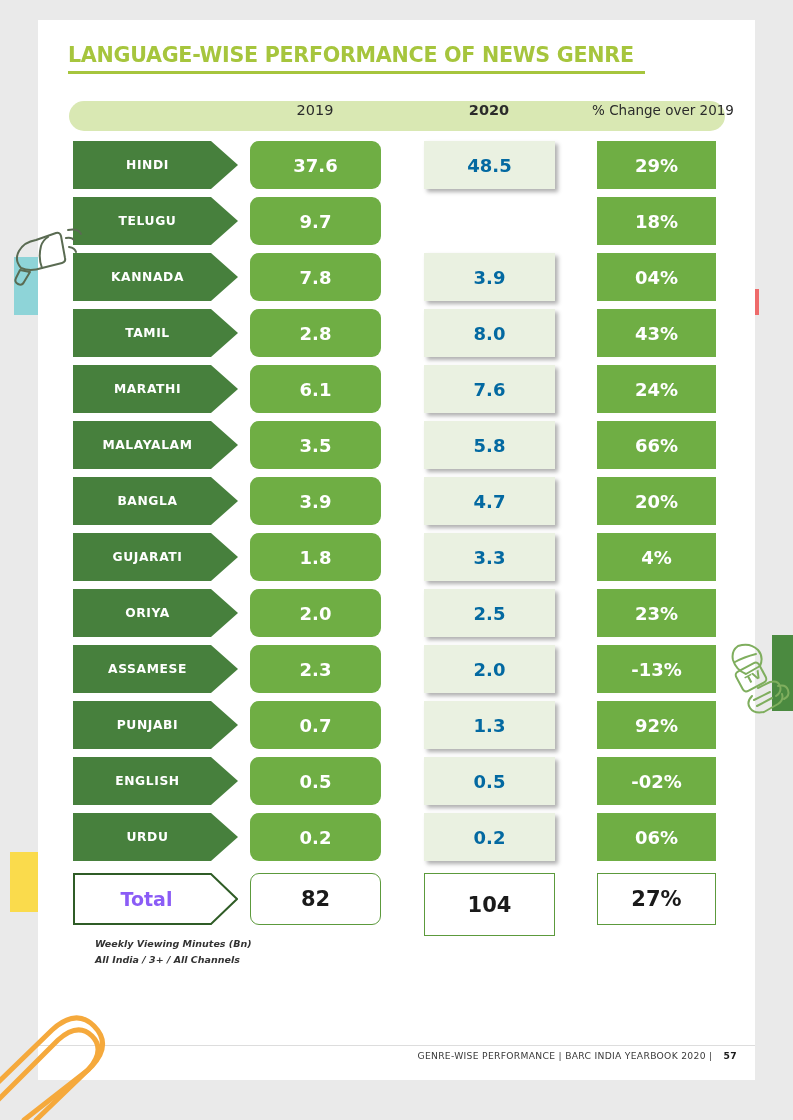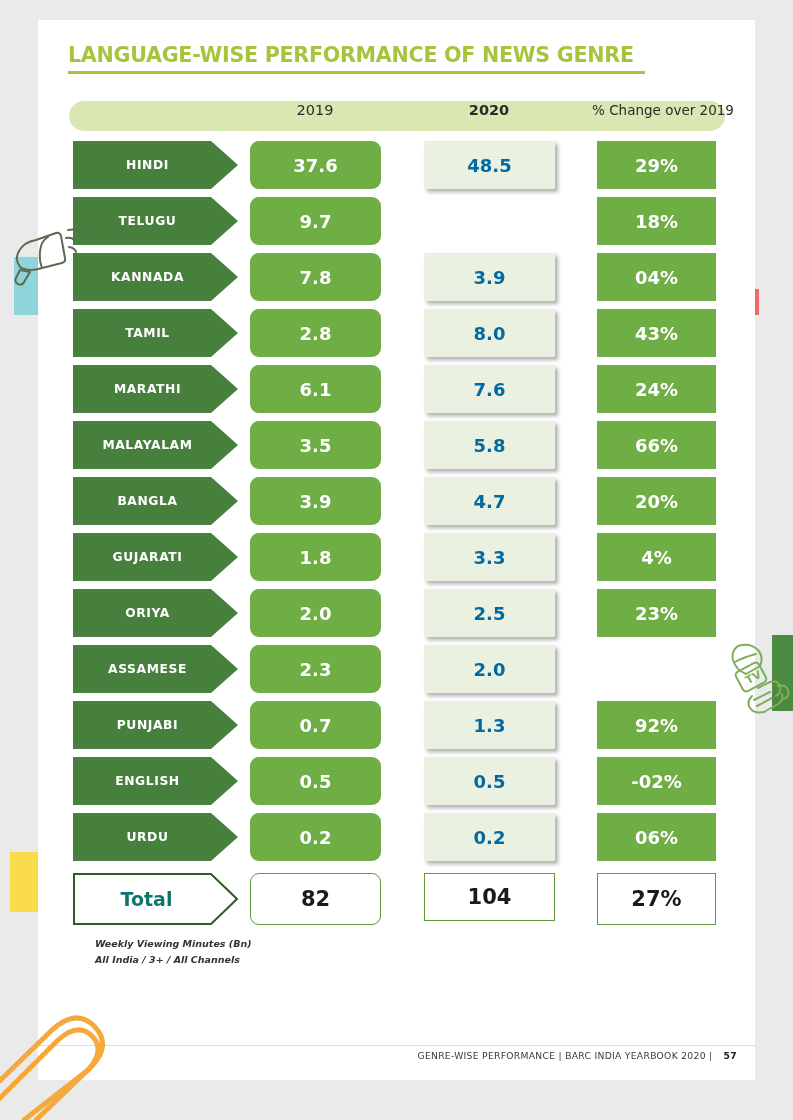--- a/index.html
+++ b/index.html
@@ -165,21 +165,21 @@
     position: absolute;
     left: 35px; top: 0;
     width: 165px; height: 48px;
   }
   .total-label-text {
     position: absolute;
     left: 35px; top: 0;
     width: 165px; height: 48px;
     display: flex; align-items: center; justify-content: center;
     padding-right: 18px;
-    font-size: 19px; font-weight: bold; color: #0f766e;
+    font-size: 19px; font-weight: bold; color: #8b5cf6;
     font-family: "DejaVu Sans", sans-serif;
   }
   .row-total .cell-2019,
   .row-total .cell-2020,
   .row-total .cell-change {
     background: #ffffff;
     color: #1a1a1a;
     border: 1.5px solid #5c9a3c;
     box-shadow: none;
     font-size: 21px;
@@ -286,20 +286,21 @@
         <div class="row" style="top: 569px;">
           <div class="cell-label">ORIYA</div>
           <div class="cell-2019">2.0</div>
           <div class="cell-2020">2.5</div>
           <div class="cell-change">23%</div>
         </div>
         <div class="row" style="top: 625px;">
           <div class="cell-label">ASSAMESE</div>
           <div class="cell-2019">2.3</div>
           <div class="cell-2020">2.0</div>
+          <div class="cell-change">-13%</div>
         </div>
         <div class="row" style="top: 681px;">
           <div class="cell-label">PUNJABI</div>
           <div class="cell-2019">0.7</div>
           <div class="cell-2020">1.3</div>
           <div class="cell-change">92%</div>
         </div>
         <div class="row" style="top: 737px;">
           <div class="cell-label">ENGLISH</div>
           <div class="cell-2019">0.5</div>
@@ -311,21 +312,21 @@
           <div class="cell-2019">0.2</div>
           <div class="cell-2020">0.2</div>
           <div class="cell-change">06%</div>
         </div>
         <div class="row row-total" style="top: 853px; height: 52px;">
           <svg class="total-label-shape" viewBox="0 0 165 52" preserveAspectRatio="none" style="height: 52px;">
             <polygon points="1,1 138,1 164,26 138,51 1,51" fill="#ffffff" stroke="#2f5c26" stroke-width="2"></polygon>
           </svg>
           <div class="total-label-text" style="height: 52px;">Total</div>
           <div class="cell-2019" style="height: 52px;">82</div>
-          <div class="cell-2020" style="height: 48px;">104</div>
+          <div class="cell-2020" style="height: 63px;">104</div>
           <div class="cell-change" style="height: 52px;">27%</div>
         </div>
       </div>
 
   </div>
 
   <div class="footnote fn1">Weekly Viewing Minutes (Bn)</div>
   <div class="footnote fn2">All India / 3+ / All Channels</div>
 
   <div class="footer-line"></div>

